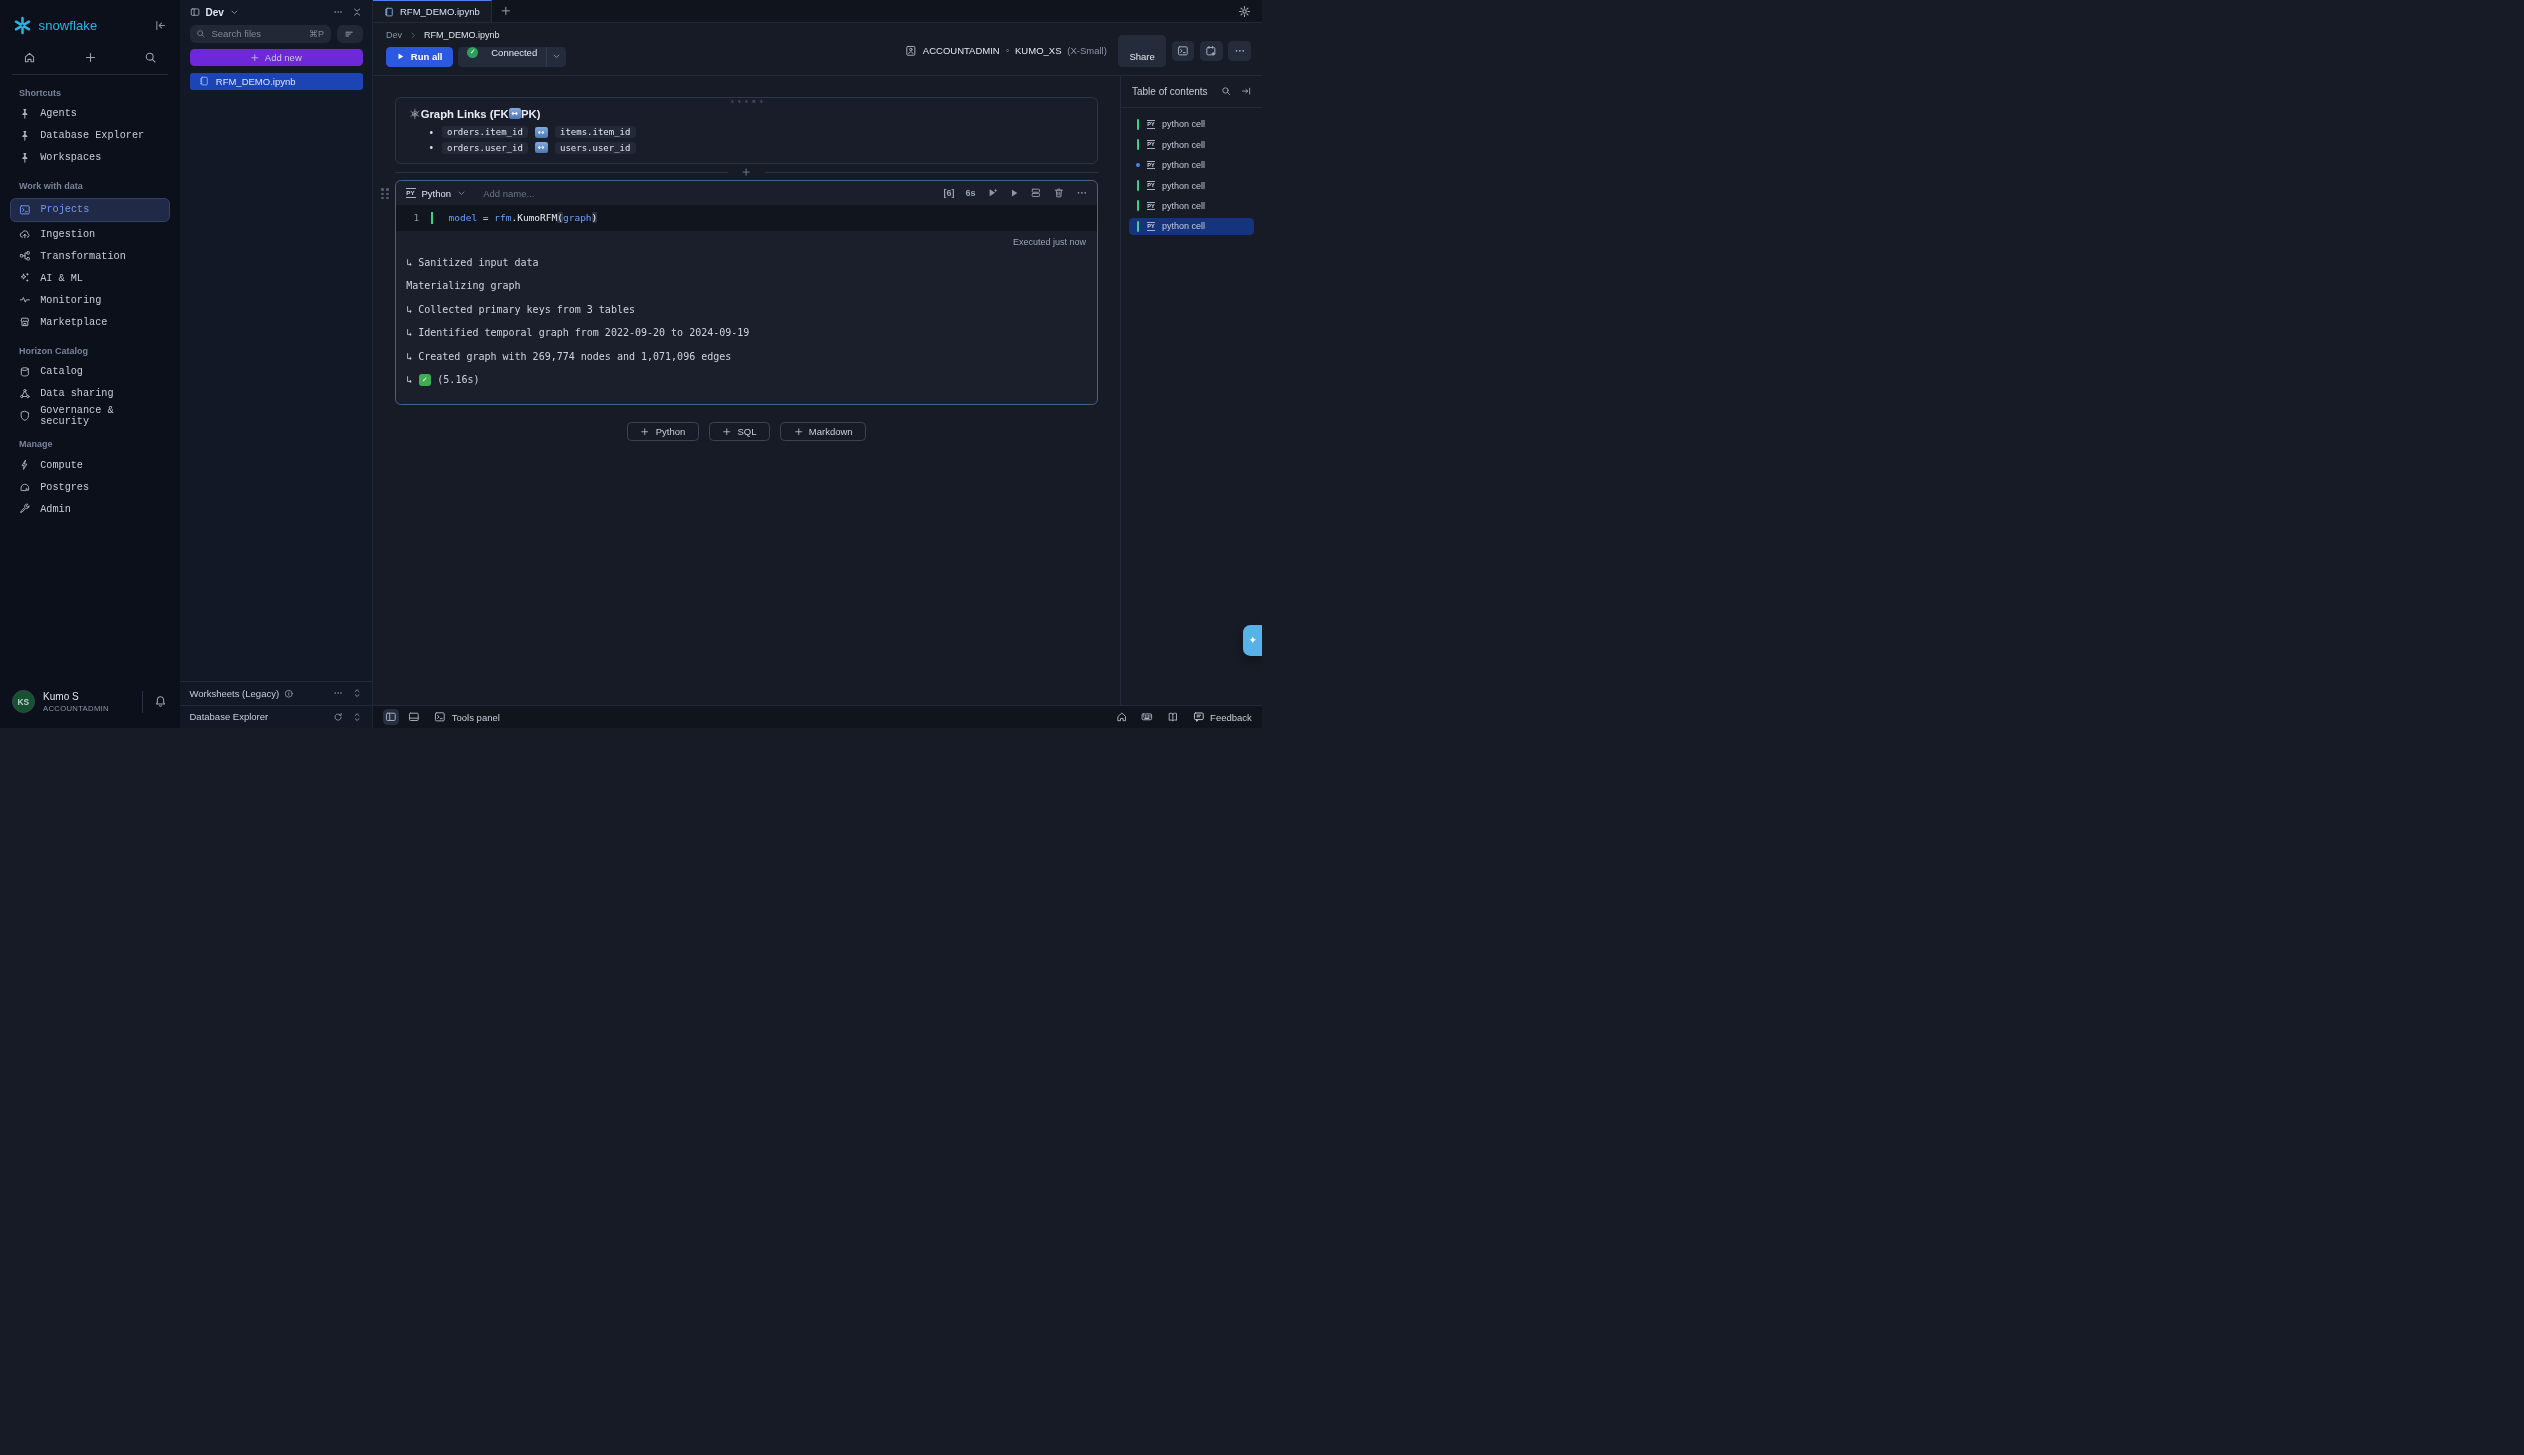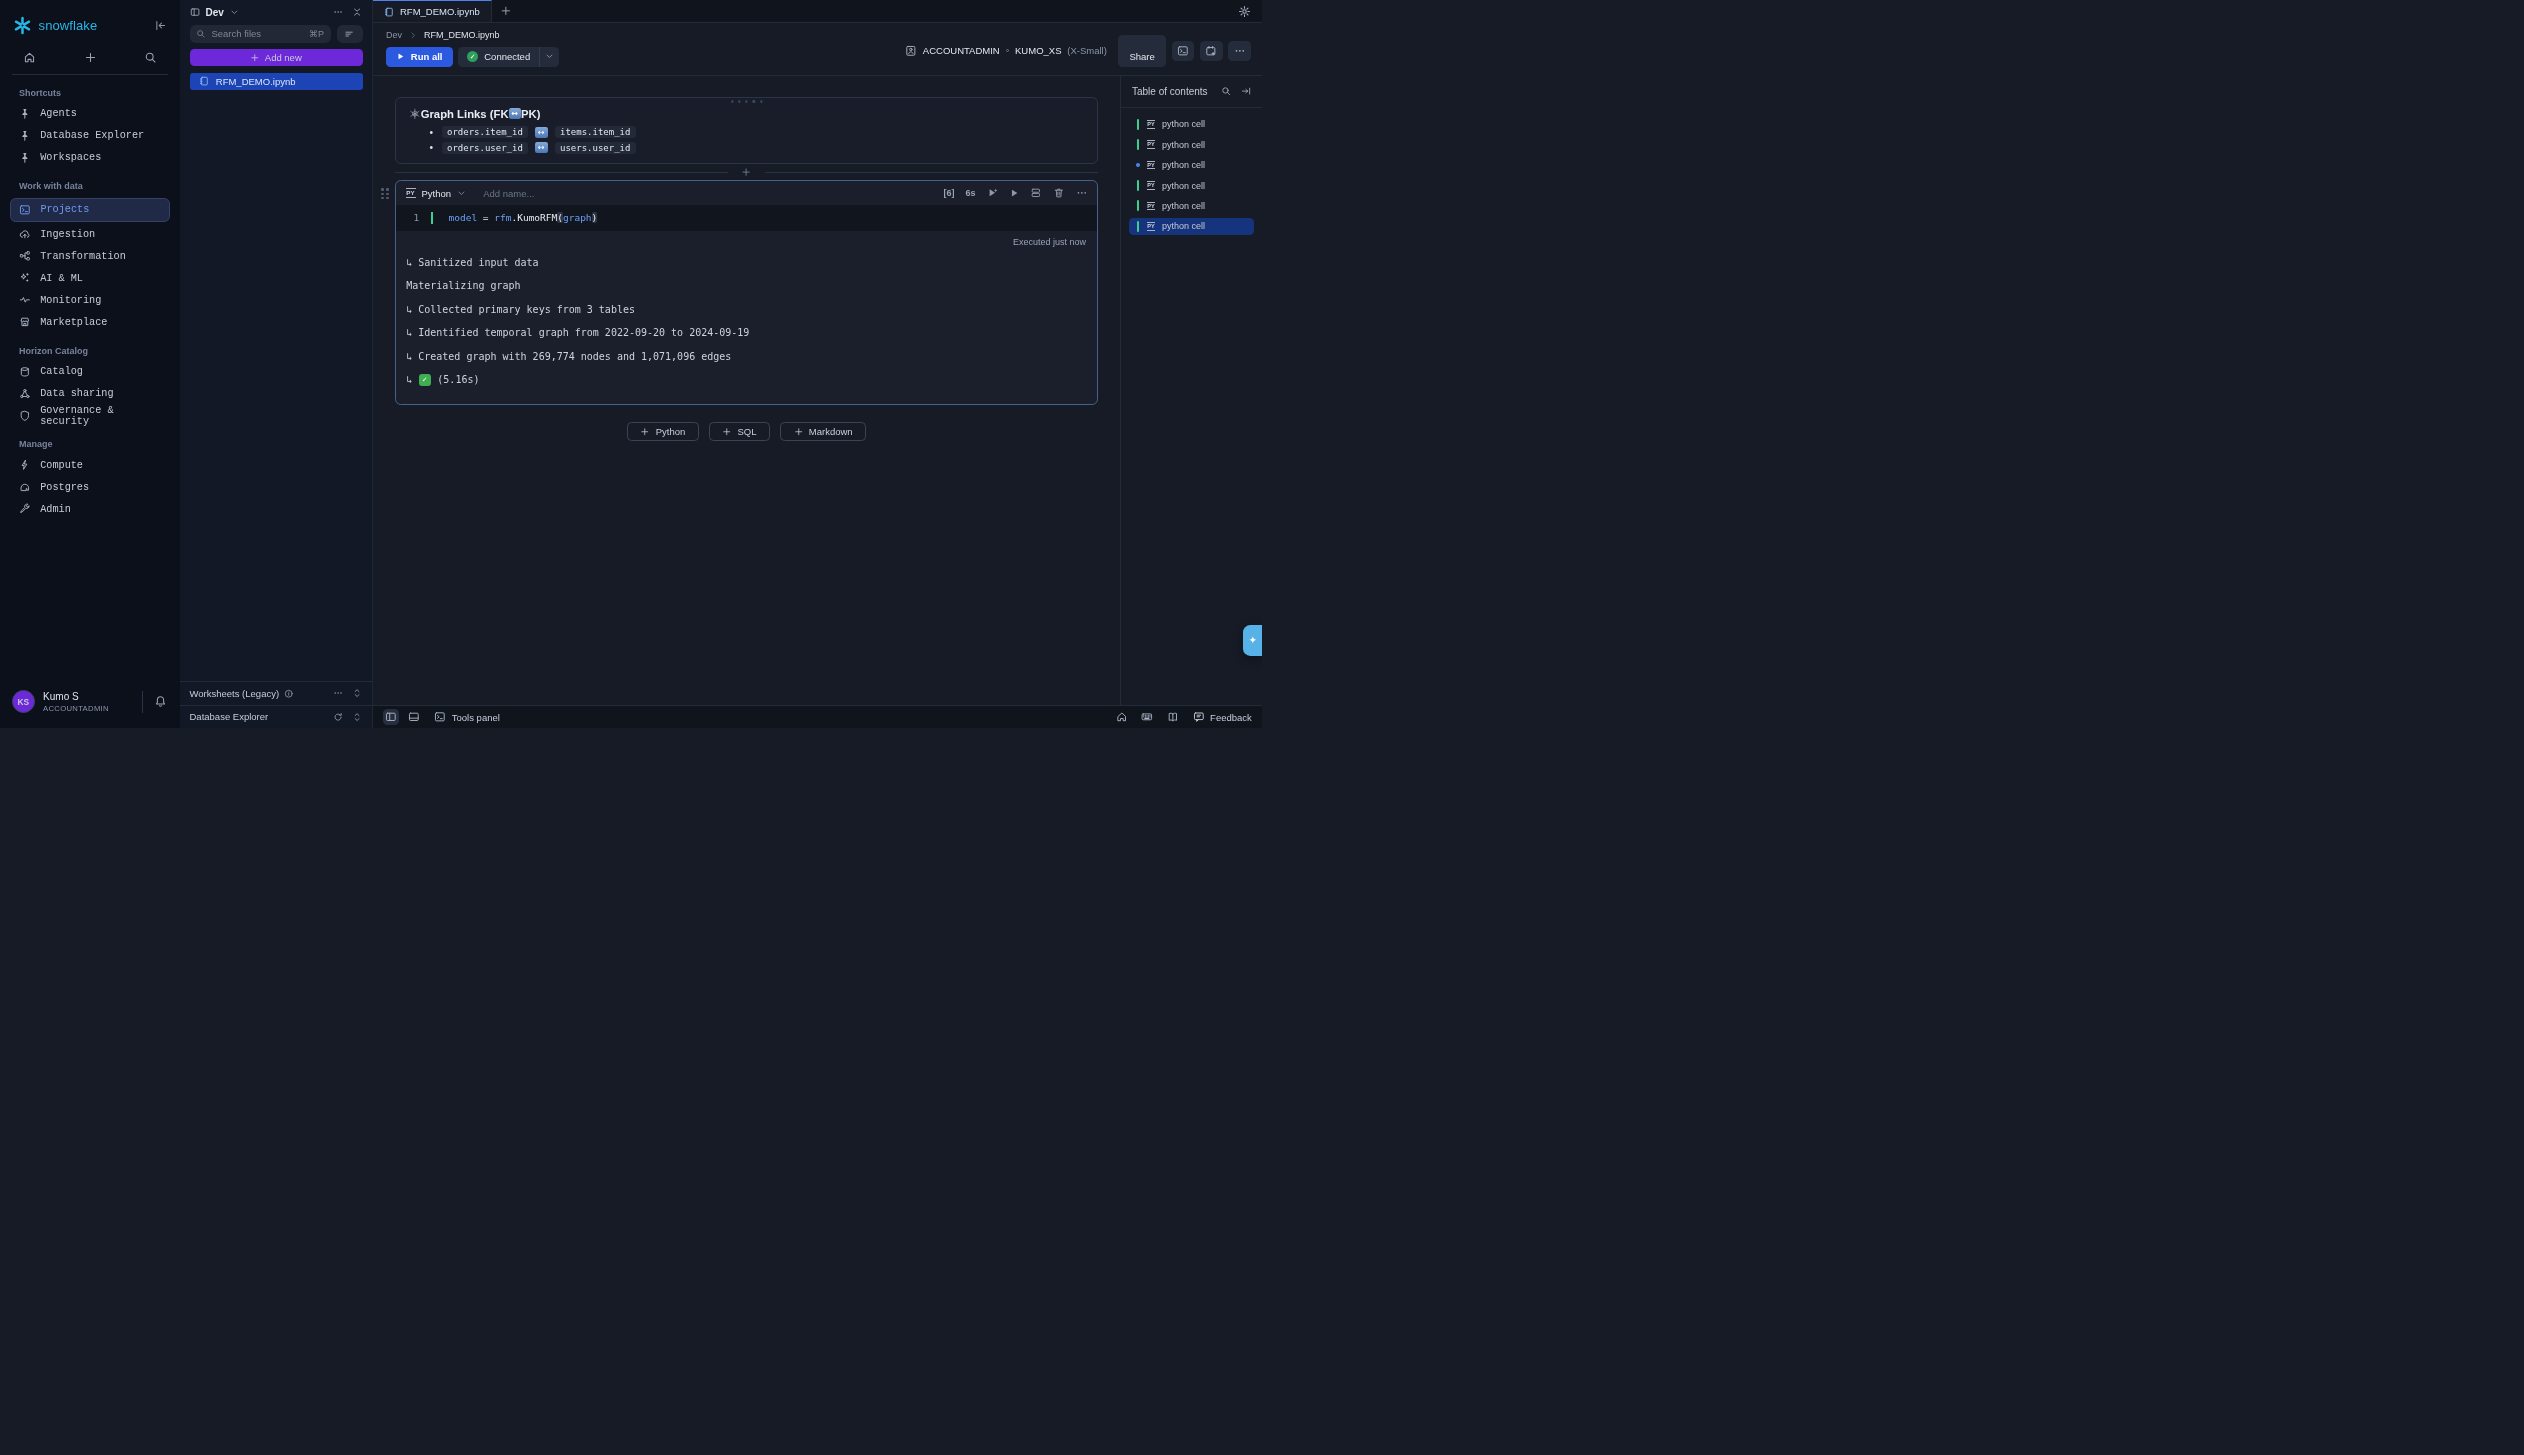--- a/index.html
+++ b/index.html
@@ -18,21 +18,21 @@
   .logo-text { color:#29b5e8; font-size:13px; font-weight:500; letter-spacing:0.1px; }
   .logo-collapse { margin-left:auto; color:#8b94a7; }
   .quick-row { display:flex; align-items:center; justify-content:space-between; padding:11.7px 23.4px 10.2px 23.4px; color:#9aa3b5; }
   .sidebar-divider { border-top:0.7px solid #242c3c; margin:0 11.7px; }
   .nav-section-label { padding:12.4px 19px 5.1px 19px; font-size:9px; font-weight:700; color:#78829a; }
   .nav-item { display:flex; align-items:center; gap:9.5px; height:22px; padding:0 19px; font-size:10.2px; color:#c6ccd8; cursor:pointer;font-family:Liberation Mono, monospace; }
   .nav-item .icon { color:#aab2c2; }
   .nav-item.selected { background:#202a47; border:0.7px solid #34416a; border-radius:5.8px; margin:1.5px 10.2px; padding:0 8px; height:24px; color:#6f98f5; }
   .nav-item.selected .icon { color:#6f98f5; }
   .sidebar-bottom { margin-top:auto; display:flex; align-items:center; padding:11.7px 13px 14.6px 11.7px; }
-  .avatar { width:23.4px; height:23.4px; border-radius:50%; background:#6d28d9; border:0.7px solid #3a465e; display:flex; align-items:center; justify-content:center; font-size:8.4px; font-weight:600; color:#c6ccd8; flex-shrink:0; }
+  .avatar { width:23.4px; height:23.4px; border-radius:50%; background:#14532d; border:0.7px solid #3a465e; display:flex; align-items:center; justify-content:center; font-size:8.4px; font-weight:600; color:#c6ccd8; flex-shrink:0; }
   .user-text { margin-left:8px; }
   .user-name { font-size:10px; color:#dfe3ea; }
   .user-role { font-size:7.7px; color:#8b94a7; letter-spacing:0.3px; margin-top:2.2px; }
   .vert-sep { width:0.7px; height:22px; background:#2a3346; margin-left:auto; margin-right:11.7px; }
   .bell { color:#9aa3b5; }
 
   
   .file-panel { width:193px; background:#131826; border-right:0.7px solid #1f2734; display:flex; flex-direction:column; flex-shrink:0; }
   .fp-header { height:24px; display:flex; align-items:center; gap:5.8px; padding:0 9.5px; font-size:10px; font-weight:600; color:#e2e6ee; }
   .fp-header .icon { color:#aab2c2; }
@@ -60,21 +60,21 @@
   .tab-gear { margin-left:auto; display:flex; align-items:center; padding-right:11px; color:#aab2c2; }
 
   .nb-header { background:#161b26; border-bottom:0.7px solid #232b3a; padding:6.6px 11.7px 8px 13px; position:relative; }
   .breadcrumb { display:flex; align-items:center; gap:6.6px; font-size:9px; color:#8b94a7; margin-bottom:6.6px; }
   .breadcrumb .crumb-current { color:#dfe3ea; }
   .breadcrumb .icon { color:#6b7486; }
   .hdr-actions { display:flex; align-items:center; gap:5.8px; }
   .run-all { height:20px; background:#2b59e0; border:none; border-radius:4.4px; color:#fff; font-size:9.5px; font-weight:600; font-family:inherit; display:flex; align-items:center; gap:5.8px; padding:0 10.2px; cursor:pointer; }
   .run-all .icon { color:#fff; }
   .conn-group { display:flex; height:20px; background:#242b3b; border-radius:4.4px; overflow:hidden; }
-  .conn-main { display:flex; align-items:center; gap:6px; padding:0 8.8px; font-size:9.5px; color:#e2e6ee; cursor:pointer; }
+  .conn-main { display:flex; gap:13px; padding:0 8.8px; font-size:9.5px; color:#e2e6ee; cursor:pointer; }
   .conn-check { width:11px; height:11px; border-radius:50%; background:#2e9e5b; color:#fff; display:flex; align-items:center; justify-content:center; font-size:7px; }
   .conn-divider { width:0.7px; background:#333b4e; }
   .conn-chevron { width:19px; display:flex; align-items:center; justify-content:center; color:#aab2c2; cursor:pointer; }
   .hdr-right { position:absolute; right:11px; bottom:8px; display:flex; align-items:center; gap:5.8px; }
   .ctx { display:flex; align-items:center; gap:5.8px; font-size:9.5px; color:#e2e6ee; margin-right:5.8px; }
   .ctx .icon { color:#aab2c2; }
   .dot-sep { width:3.7px; height:3.7px; border:0.7px solid #6b7486; border-radius:50%; }
   .muted { color:#8b94a7; }
   .hdr-btn { height:20px; background:#242b3b; border:none; border-radius:4.4px; color:#e2e6ee; font-size:9.5px; font-family:inherit; padding:16px 11px; cursor:pointer; }
   .hdr-icon-btn { width:22.6px; height:20px; background:#242b3b; border-radius:4.4px; display:flex; align-items:center; justify-content:center; color:#aab2c2; cursor:pointer; }

